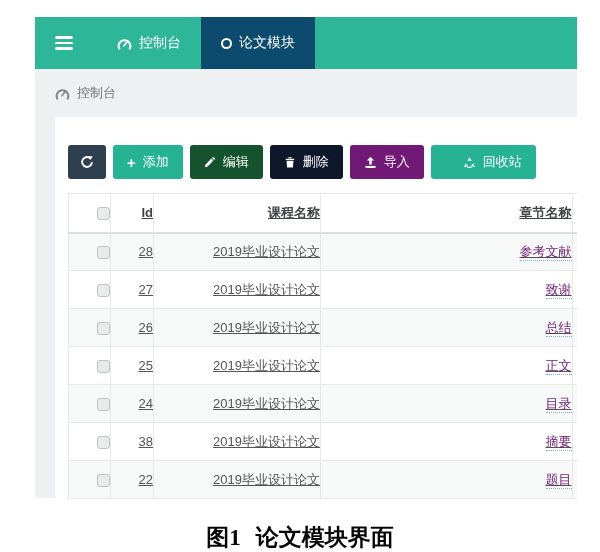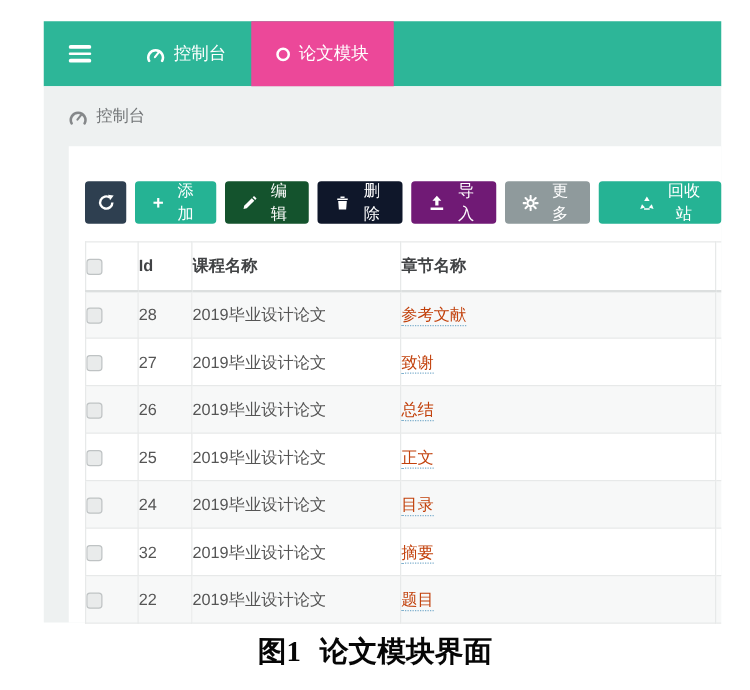--- a/index.html
+++ b/index.html
@@ -10,21 +10,21 @@
   
   .shot { position: absolute; left: 35px; top: 17px; width: 542px; height: 481px; }
 
   
   .navbar { height: 52px; background: #2db698; display: flex; align-items: stretch; }
   .hamburger { width: 18px; height: 14px; align-self: center; margin-left: 20px; margin-right: 24px;
     display: flex; flex-direction: column; justify-content: space-between; cursor: pointer; }
   .hamburger i { display: block; height: 2.6px; background: #fff; border-radius: 2px; }
   .nav-tab { display: flex; align-items: center; gap: 7px; padding: 0 20px;
     color: #fff; font-size: 14px; cursor: pointer; }
-  .nav-tab.active { background: #ec4899; }
+  .nav-tab.active { background: #0c4a6e; }
   .ring { width: 11px; height: 11px; border: 2.4px solid #fff; border-radius: 50%; display: inline-block; }
 
   
   .content { background: #eef1f1; height: 429px; }
   .breadcrumb { height: 48px; display: flex; align-items: center; gap: 7px;
     padding-left: 20px; color: #717476; font-size: 13px; }
   .breadcrumb svg { color: #85888a; }
 
   .panel { margin-left: 20px; height: 381px; background: #fff; padding: 28px 0 0 13px; }
 
@@ -37,36 +37,36 @@
   .btn-refresh { width: 38px; justify-content: center; padding: 0; background: #2e3f50; }
   .btn-add     { background: #25b394; }
   .btn-edit    { background: #14532d; cursor: default; }
   .btn-delete  { background: #0f172a; cursor: default; }
   .btn-import  { background: #701a75; }
   .btn-more    { background: #8f9a9c; }
   .btn-recycle { background: #25b394; padding-left: 32px; }
 
   
   table { border-collapse: collapse; width: 100%; margin-top: 14px; table-layout: fixed; }
-  th, td { border: 1px solid #e7e9e9; height: 38px; font-size: 13px; text-align: left;
-    color: #555; overflow: hidden; white-space: nowrap; }
+  th, td { border: 1px solid #e7e9e9; height: 38px; font-size: 13px; text-align: right;
+    color: #555; overflow: hidden; white-space: nowrap; text-decoration: underline; }
   thead th { font-weight: bold; color: #414345; border-bottom: 2px solid #dcdfdf; height: 39px; }
   tbody tr:nth-child(odd) { background: #f7f8f8; }
   .col-check { width: 42px; }
   .col-id { width: 43px; }
   .col-course { width: 167px; }
   .col-stub { width: 5px; }
   td.col-stub, th.col-stub { border-right: none; }
   .cb { width: 13px; height: 13px; display: inline-block; vertical-align: middle;
     background: #e9ebeb; border: 1px solid #bfc3c4; border-radius: 3px; cursor: pointer; }
-  .chapter-link { color: #c2410c; text-decoration: none; border-bottom: 1.5px dotted #7fb0cd;
+  .chapter-link { color: #701a75; text-decoration: none; border-bottom: 1.5px dotted #7fb0cd;
     padding-bottom: 1px; cursor: pointer; }
 
   
-  .caption { position: absolute; left: 0; width: 600px; top: 506px; text-align: center;
+  .caption { position: absolute; left: 0; width: 600px; top: 522px; text-align: center;
     font-family: "Liberation Serif", "DejaVu Serif", serif; font-weight: bold;
     font-size: 23px; color: #060606; }
   .caption .fig { margin-right: 15px; }
 
   svg { flex: none; }
 </style>
 </head>
 <body>
 
 <div class="page">
@@ -127,29 +127,20 @@
               <path d="M3.4 5.6h9.2l-.7 9.2H4.1z"></path>
             </svg>
             <span>删除</span>
           </button>
           <button class="btn btn-import">
             <svg viewBox="0 0 16 16" width="13" height="13" fill="#fff">
               <path d="M8 .8 12.4 5.6H9.6v4.8H6.4V5.6H3.6z"></path>
               <path d="M1.8 12.2h12.4v2.6H1.8z"></path>
             </svg>
             <span>导入</span>
-          </button>
-          <button class="btn btn-more">
-            <svg viewBox="0 0 16 16" width="13" height="13">
-              <g stroke="#fff" stroke-width="2" fill="none" stroke-linecap="round">
-                <circle cx="8" cy="8" r="3.1"></circle>
-                <path d="M8 .9v2.3M8 12.8v2.3M.9 8h2.3M12.8 8h2.3M3 3l1.6 1.6M11.4 11.4 13 13M13 3l-1.6 1.6M4.6 11.4 3 13"></path>
-              </g>
-            </svg>
-            <span>更多</span>
           </button>
           <button class="btn btn-recycle">
             <svg viewBox="0 0 16 16" width="13" height="13" fill="#fff">
               <path d="M8 1.4 10.7 5.9H5.3z"></path>
               <path d="M1.4 13.9 3.2 9l3 3.4z"></path>
               <path d="M14.6 13.9 12.8 9l-3 3.4z"></path>
               <path d="M5.2 13.1h5.6v1.5H5.2z"></path>
             </svg>
             <span>回收站</span>
           </button>
@@ -225,21 +216,21 @@
             <td>
               <a class="chapter-link">目录</a>
             </td>
             <td class="col-stub"></td>
           </tr>
 
           <tr>
             <td class="col-check">
               <span class="cb"></span>
             </td>
-            <td class="col-id">32</td>
+            <td class="col-id">38</td>
             <td class="col-course">2019毕业设计论文</td>
             <td>
               <a class="chapter-link">摘要</a>
             </td>
             <td class="col-stub"></td>
           </tr>
 
           <tr>
             <td class="col-check">
               <span class="cb"></span>

